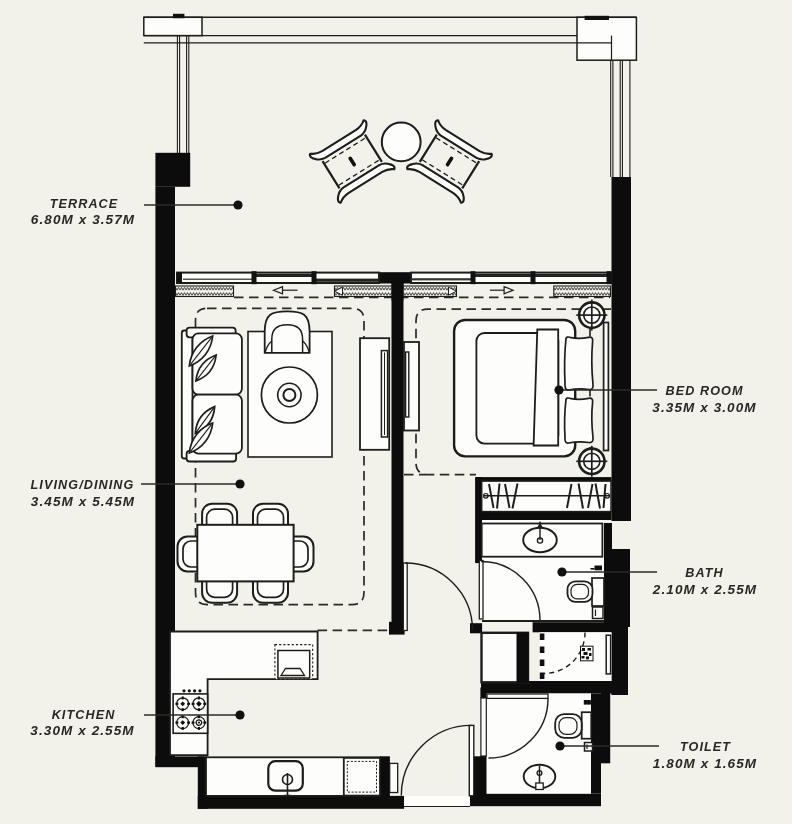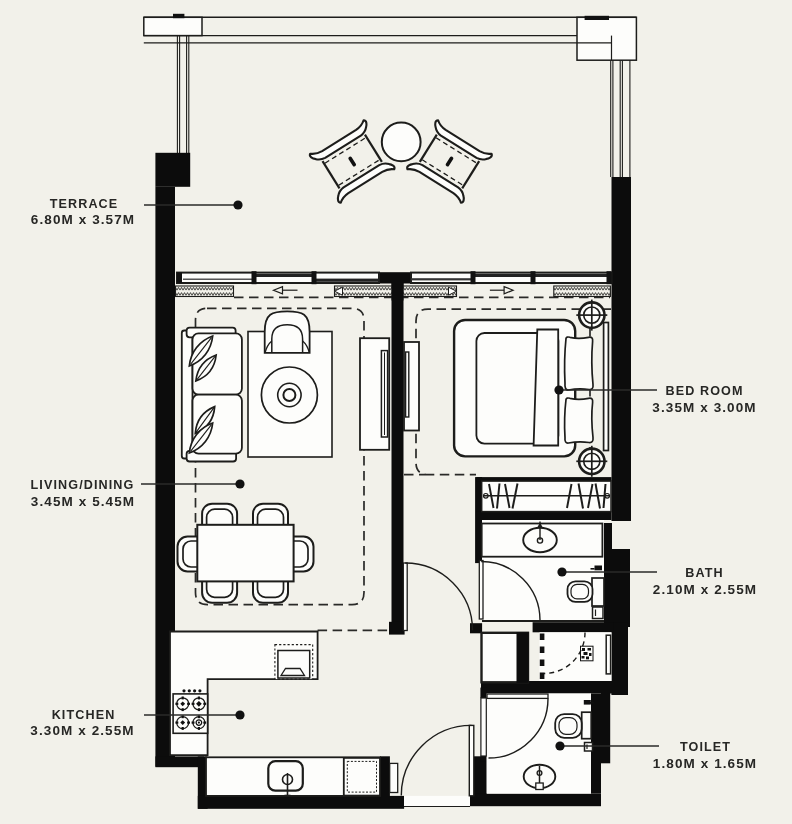--- a/index.html
+++ b/index.html
@@ -1,16 +1,16 @@
 <!DOCTYPE html>
 <html><head>
 <meta charset="utf-8">
 <style>
 html,body{margin:0;padding:0;background:#f2f1ea;}
-#page{width:792px;height:824px;position:relative;overflow:hidden;}
+#page{width:792px;height:824px;position:relative;overflow:hidden;font-style:italic;}
 svg{display:block;}
 text{font-family:"Liberation Sans",sans-serif;font-weight:bold;fill:#272725;letter-spacing:1.1px;}
 </style>
 </head>
 <body>
 <div id="page">
 <svg width="792" height="824" viewBox="0 0 792 824">
 <defs>
 <pattern id="zz" width="6" height="10.6" patternUnits="userSpaceOnUse">
   <path d="M0,4 l1.5,-2.8 l1.5,2.8 l1.5,-2.8 l1.5,2.8 M0,9.2 l1.5,-2.8 l1.5,2.8 l1.5,-2.8 l1.5,2.8" fill="none" stroke="#1d1d1b" stroke-width="0.8"></path>

